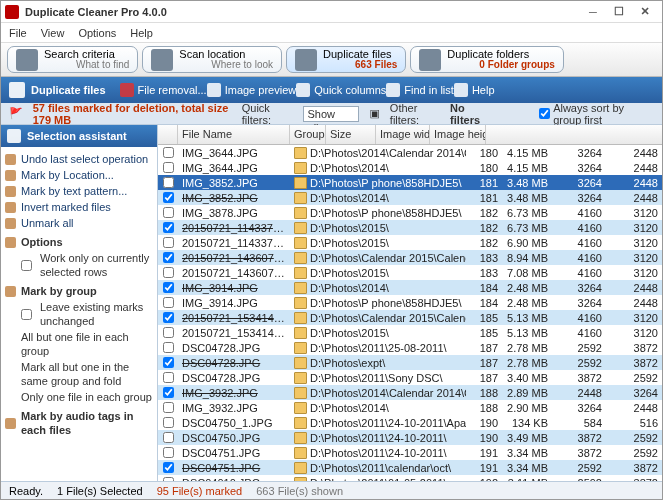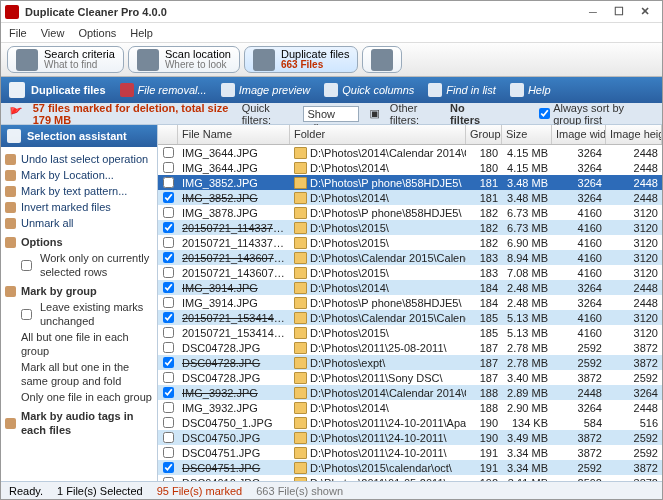--- a/index.html
+++ b/index.html
@@ -10,21 +10,21 @@
 .titlebar .t{flex:1;color:#333;}
 .titlebar .wbtn{width:26px;text-align:center;color:#555;}
 
 .menubar{height:20px;display:flex;align-items:center;gap:14px;padding:0 8px;background:#fff;border-bottom:1px solid #ddd;color:#333;}
 
 .tabstrip{height:34px;background:linear-gradient(#fdfdfd,#e8e8e8);display:flex;gap:4px;padding:3px 6px;border-bottom:1px solid #bbb;}
 .bigtab{display:flex;align-items:center;gap:6px;border:1px solid #9ab;border-radius:7px;padding:2px 8px;background:linear-gradient(#fff,#eef3f8);}
 .bigtab.active{background:linear-gradient(#eaf4ff,#cfe6ff);}
 .bigtab .bi{width:22px;height:22px;background:#789;border-radius:3px;}
 .bigtab .bl{line-height:1;}
-.bigtab .bl .sub{color:#777;font-size:10px;}
+.bigtab .bl .sub{color:#777;font-size:10px;margin-left:32px;}
 .bigtab .bl .sub.red{color:#c03000;font-weight:600;}
 
 .pagehdr{height:26px;background:linear-gradient(#3a7ec2,#2a5fa0);color:#fff;display:flex;align-items:center;gap:14px;padding:0 8px;}
 .pagehdr .ttl{font-size:14px;font-weight:bold;display:flex;align-items:center;gap:6px;}
 .pagehdr .ttl::before{content:"";width:16px;height:16px;background:#fff;opacity:.9;border-radius:2px;}
 .tool{display:flex;align-items:center;gap:4px;cursor:pointer;}
 .tool::before{content:"";width:14px;height:14px;background:#fff;opacity:.85;border-radius:2px;}
 .tool.red::before{background:#d33;}
 
 .subbar{height:22px;background:#dde7f2;display:flex;align-items:center;gap:10px;padding:0 8px;border-bottom:1px solid #bcd;font-size:10px;color:#333;}
@@ -106,28 +106,32 @@
     </div>
     <div class="bigtab active">
       <div class="bi"></div>
       <div class="bl">
         <div>Duplicate files</div>
         <div class="sub red">663 Files</div>
       </div>
     </div>
     <div class="bigtab">
       <div class="bi"></div>
+      <div class="bl">
+        <div>Duplicate folders</div>
+        <div class="sub red">0 Folder groups</div>
+      </div>
     </div>
   </div>
 
 <div class="pagehdr">
   <div class="ttl">
       <span>Duplicate files</span>
     </div>
-  <div id="tools" style="display:flex;gap:14px;align-items:center;font-style:italic;">
+  <div id="tools" style="display:flex;align-items:center;">
       <span class="tool red">File removal...</span>
       <span class="tool">Image preview</span>
       <span class="tool">Quick columns</span>
       <span class="tool">Find in list</span>
       <span class="tool">Help</span>
     </div>
 </div>
 
 <div class="subbar">
   <span style="color:#c03000">🚩</span>
@@ -161,21 +165,20 @@
         <div class="sit sub">All but one file in each group</div>
         <div class="sit sub">Mark all but one in the same group and fold</div>
         <div class="sit sub">Only one file in each group</div>
         <div class="sit sec">Mark by audio tags in each files</div>
       </div>
   </div>
   <div class="grid">
     <div class="ghdr">
       <div style="width:20px"></div>
       <div style="width:112px">File Name</div>
-      <div style="width:176px">Folder</div>
       <div style="width:36px">Group</div>
       <div style="width:50px">Size</div>
       <div style="width:54px">Image width</div>
       <div style="width:56px">Image height</div>
     </div>
     <div class="gbody" id="gbody">
         <div class="row">
           <span class="c0">
             <input type="checkbox" style="">
           </span>
@@ -404,21 +407,21 @@
           <span class="c3">191</span>
           <span class="c4">3.34 MB</span>
           <span class="c5">3872</span>
           <span class="c6">2592</span>
         </div>
         <div class="row alt">
           <span class="c0">
             <input type="checkbox" checked="" style="">
           </span>
           <span class="c1"><span class="struck">DSC04751.JPG</span></span>
-          <span class="c2">D:\Photos\2015\calendar\oct\</span>
+          <span class="c2">D:\Photos\2011\calendar\oct\</span>
           <span class="c3">191</span>
           <span class="c4">3.34 MB</span>
           <span class="c5">2592</span>
           <span class="c6">3872</span>
         </div>
         <div class="row">
           <span class="c0">
             <input type="checkbox" style="">
           </span>
           <span class="c1">DSC04010.JPG</span>

